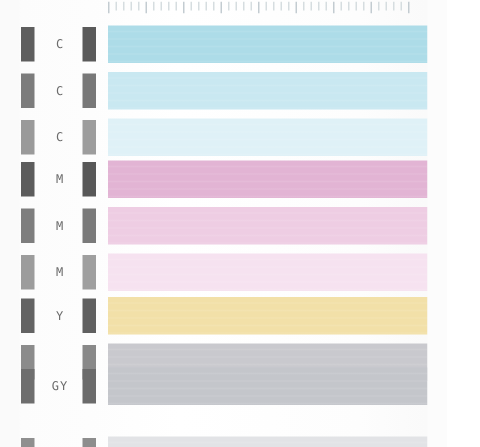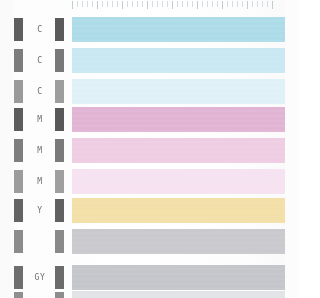--- a/index.html
+++ b/index.html
@@ -223,21 +223,21 @@
         <div class="marker left" style="background: rgb(99, 99, 99);"></div>
         <div class="row-label">Y</div>
         <div class="marker right" style="background: rgb(96, 96, 96);"></div>
         <div class="band" style="background: rgb(242, 224, 168);"></div>
       </div>
       <div class="row" style="top: 226px;">
         <div class="marker left" style="background: rgb(139, 139, 139);"></div>
         <div class="marker right" style="background: rgb(137, 137, 137);"></div>
         <div class="band" style="background: rgb(201, 201, 206);"></div>
       </div>
-      <div class="row" style="top: 262px;">
+      <div class="row" style="top: 242px;">
         <div class="marker left" style="background: rgb(110, 110, 110);"></div>
         <div class="row-label">GY</div>
         <div class="marker right" style="background: rgb(107, 107, 107);"></div>
         <div class="band" style="background: rgb(196, 198, 203);"></div>
       </div>
       <div class="row" style="top: 288px;">
         <div class="marker left" style="background: rgb(143, 143, 143);"></div>
         <div class="row-label">GY</div>
         <div class="marker right" style="background: rgb(141, 141, 141);"></div>
         <div class="band" style="background: rgb(226, 227, 230);"></div>

